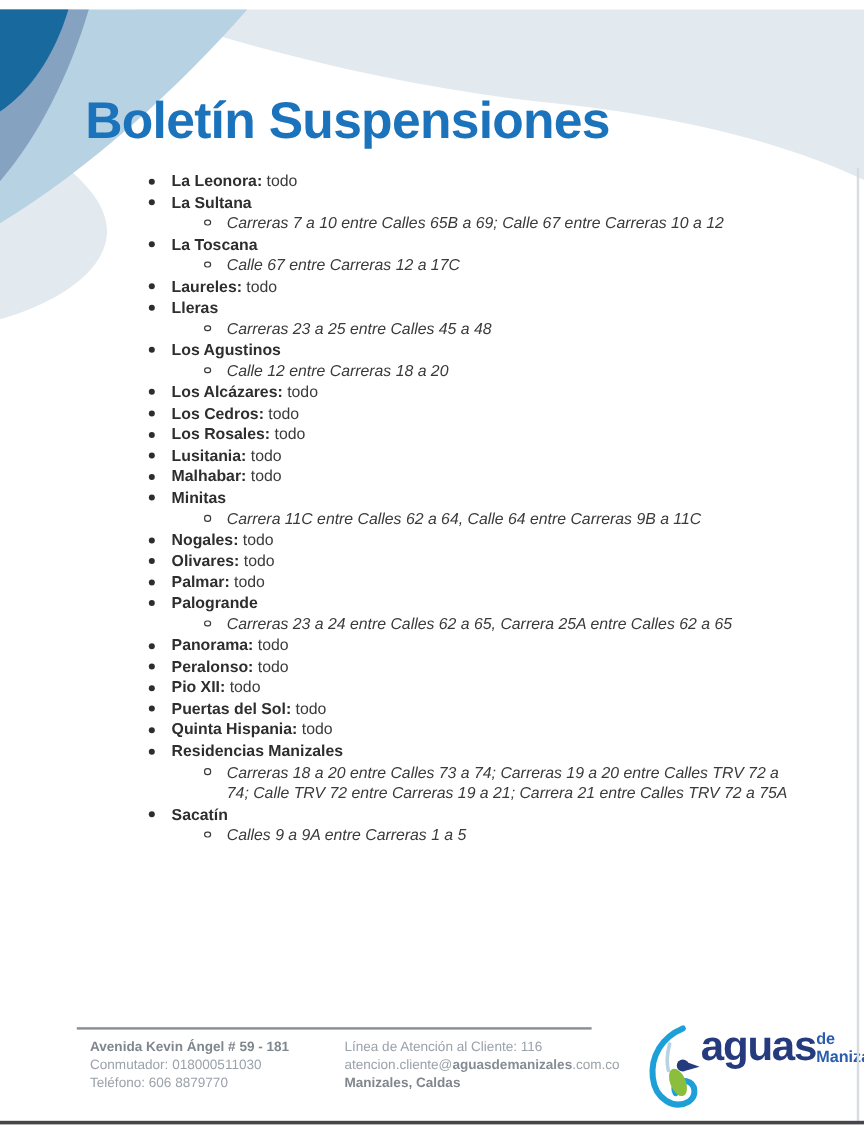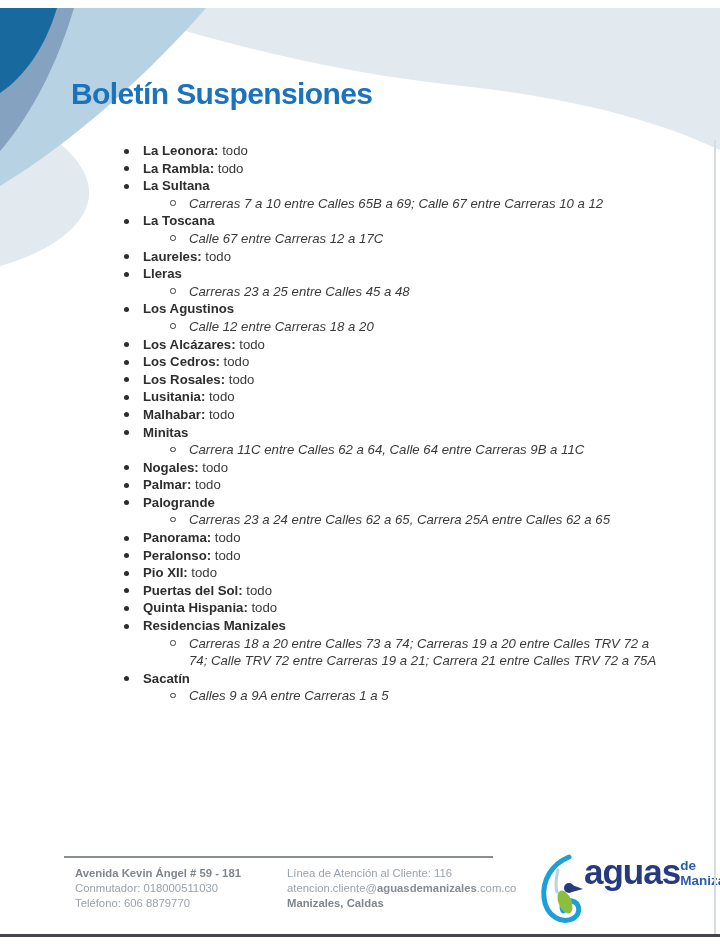--- a/index.html
+++ b/index.html
@@ -4,21 +4,21 @@
 <style>
   html,body{margin:0;padding:0;}
   body{
     width:720px;height:946px;position:relative;background:#ffffff;
     font-family:"Liberation Sans","DejaVu Sans",sans-serif;overflow:hidden;
   }
   
   .header-svg{position:absolute;top:0;left:0;width:720px;height:300px;display:block;}
   .page-title{
     position:absolute;left:71px;top:77px;width:560px;
-    font-size:30px;font-weight:800;letter-spacing:-0.6px;color:#1b73bb;
+    font-size:43px;font-weight:800;letter-spacing:-0.6px;color:#1b73bb;
   }
   
   .list{
     position:absolute;left:120px;top:142px;width:545px;
     font-size:13.2px;line-height:17.6px;color:#3a3a3a;
   }
   .li1{display:flex;}
   .li2{display:flex;margin-left:47px;font-style:italic;}
   .b1{width:19px;flex:0 0 19px;padding-left:4px;}
   .b1::after{content:'';display:block;width:5px;height:5px;border-radius:50%;
@@ -63,24 +63,20 @@
 
 <div class="page-title">Boletín Suspensiones</div>
 
 <div class="list">
     <div class="li1">
       <span class="b1"></span>
       <div class="t"><b>La Leonora:</b> todo</div>
     </div>
     <div class="li1">
       <span class="b1"></span>
-      <div class="t"><b>La Rambla:</b> todo</div>
-    </div>
-    <div class="li1">
-      <span class="b1"></span>
       <div class="t"><b>La Sultana</b></div>
     </div>
     <div class="li2">
       <span class="b2"></span>
       <div class="t">Carreras 7 a 10 entre Calles 65B a 69; Calle 67 entre Carreras 10 a 12</div>
     </div>
     <div class="li1">
       <span class="b1"></span>
       <div class="t"><b>La Toscana</b></div>
     </div>
@@ -132,20 +128,24 @@
       <span class="b1"></span>
       <div class="t"><b>Minitas</b></div>
     </div>
     <div class="li2">
       <span class="b2"></span>
       <div class="t">Carrera 11C entre Calles 62 a 64, Calle 64 entre Carreras 9B a 11C</div>
     </div>
     <div class="li1">
       <span class="b1"></span>
       <div class="t"><b>Nogales:</b> todo</div>
+    </div>
+    <div class="li1">
+      <span class="b1"></span>
+      <div class="t"><b>Olivares:</b> todo</div>
     </div>
     <div class="li1">
       <span class="b1"></span>
       <div class="t"><b>Palmar:</b> todo</div>
     </div>
     <div class="li1">
       <span class="b1"></span>
       <div class="t"><b>Palogrande</b></div>
     </div>
     <div class="li2">

